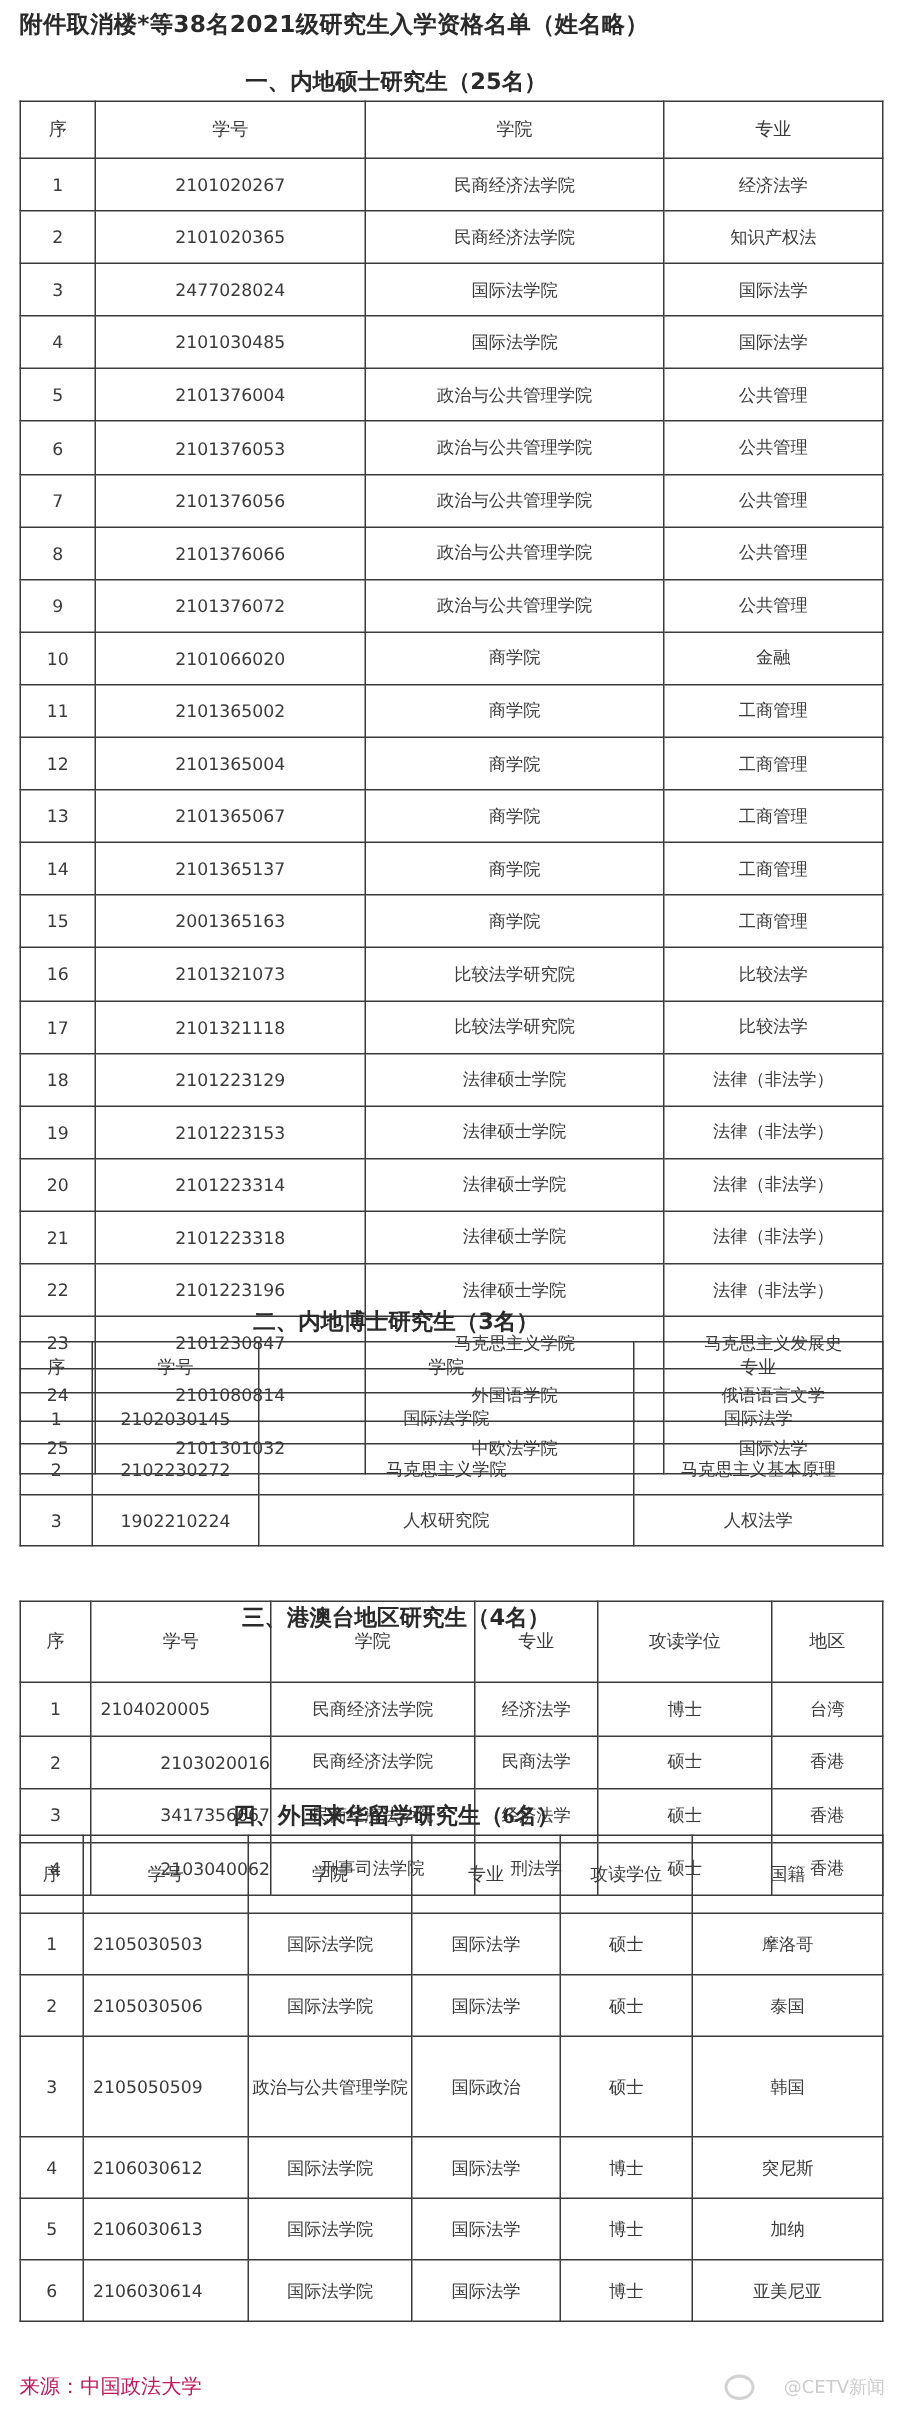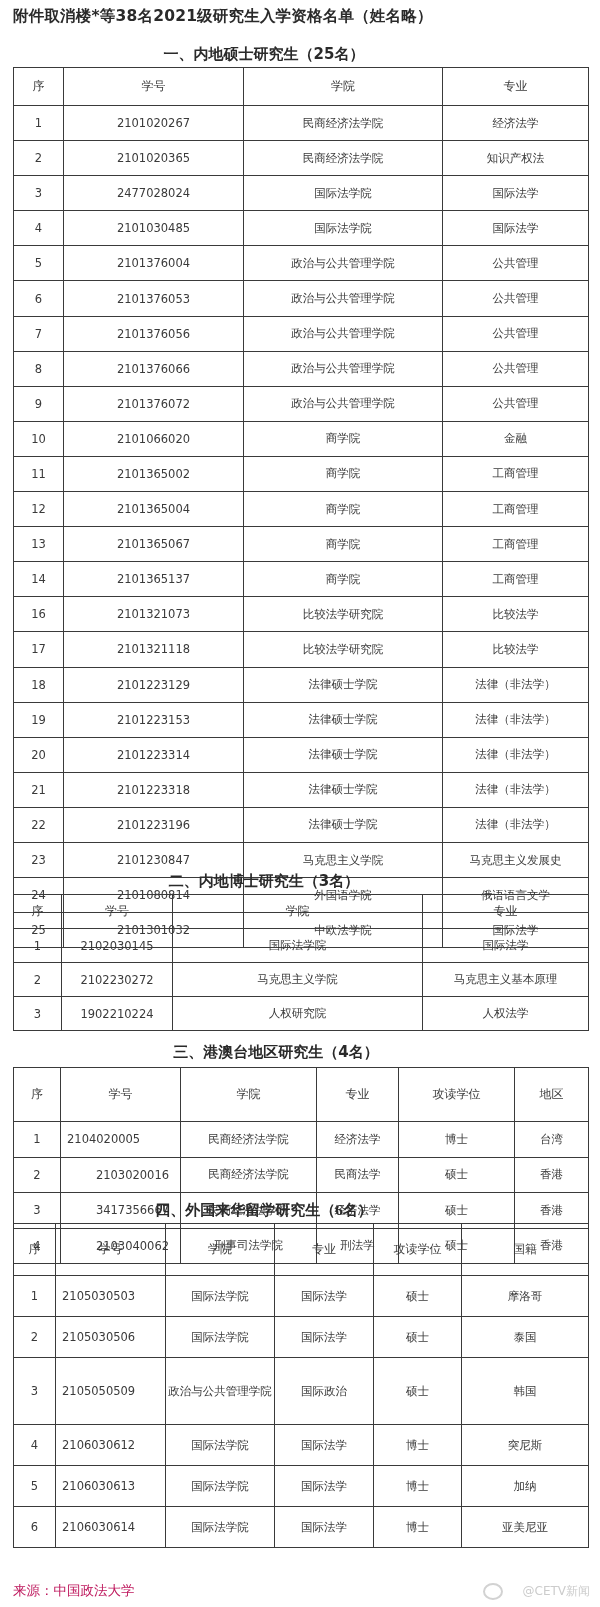--- a/index.html
+++ b/index.html
@@ -9,21 +9,21 @@
   .sec-title { position:absolute; left:0; width:528px; text-align:center; font-size:15px; font-weight:bold; color:#2a2a2a; }
   table { position:absolute; left:13px; width:575px; border-collapse:collapse; table-layout:fixed; }
   td, th { border:1.3px solid #3a3a3a; text-align:center; font-size:11.5px; font-weight:normal; color:#3a3a3a; padding:0; }
   th { font-size:12px; }
   .t1 th { height:37px; } .t1 td { height:34.1px; }
   .t2 th, .t2 td { height:33px; }
   .t3 th { height:53px; } .t3 td { height:34.5px; }
   .t4 th { height:51px; } .t4 td { height:40px; }
   .t4 td.tall { height:66px; }
   td.left { text-align:left; padding-left:6px; }
-  td.indent { text-align:center; padding-left:24px; }
+  td.indent { text-align:right; padding-left:24px; }
   .source { position:absolute; left:13px; top:1582px; font-size:13.5px; color:#be185d; }
   .watermark { position:absolute; right:10px; top:1583px; font-size:12px; color:#ccc; display:flex; align-items:center; gap:20px; }
   .wb-icon { display:inline-block; width:16px; height:13px; border:2px solid #d2d2d2; border-radius:50%; }
 </style>
 </head>
 <body>
 
 <div class="doc-title">附件取消楼*等38名2021级研究生入学资格名单（姓名略）</div>
 
 <div class="sec-title" style="top:45px;">一、内地硕士研究生（25名）</div>
@@ -121,20 +121,26 @@
         <td>商学院</td>
         <td>工商管理</td>
       </tr>
       <tr>
         <td>14</td>
         <td>2101365137</td>
         <td>商学院</td>
         <td>工商管理</td>
       </tr>
       <tr>
+        <td>15</td>
+        <td>2001365163</td>
+        <td>商学院</td>
+        <td>工商管理</td>
+      </tr>
+      <tr>
         <td>16</td>
         <td>2101321073</td>
         <td>比较法学研究院</td>
         <td>比较法学</td>
       </tr>
       <tr>
         <td>17</td>
         <td>2101321118</td>
         <td>比较法学研究院</td>
         <td>比较法学</td>
@@ -221,21 +227,21 @@
       </tr>
       <tr>
         <td>3</td>
         <td>1902210224</td>
         <td>人权研究院</td>
         <td>人权法学</td>
       </tr>
     </tbody>
 </table>
 
-<div class="sec-title" style="top:1043px;padding-left:12px;">三、港澳台地区研究生（4名）</div>
+<div class="sec-title" style="top:1069px;">三、港澳台地区研究生（4名）</div>
 <table class="t3" style="top:1067px;">
   <colgroup>
       <col style="width:47px">
       <col style="width:120px">
       <col style="width:136px">
       <col style="width:82px">
       <col style="width:116px">
       <col style="width:74px">
     </colgroup>
   <thead>

